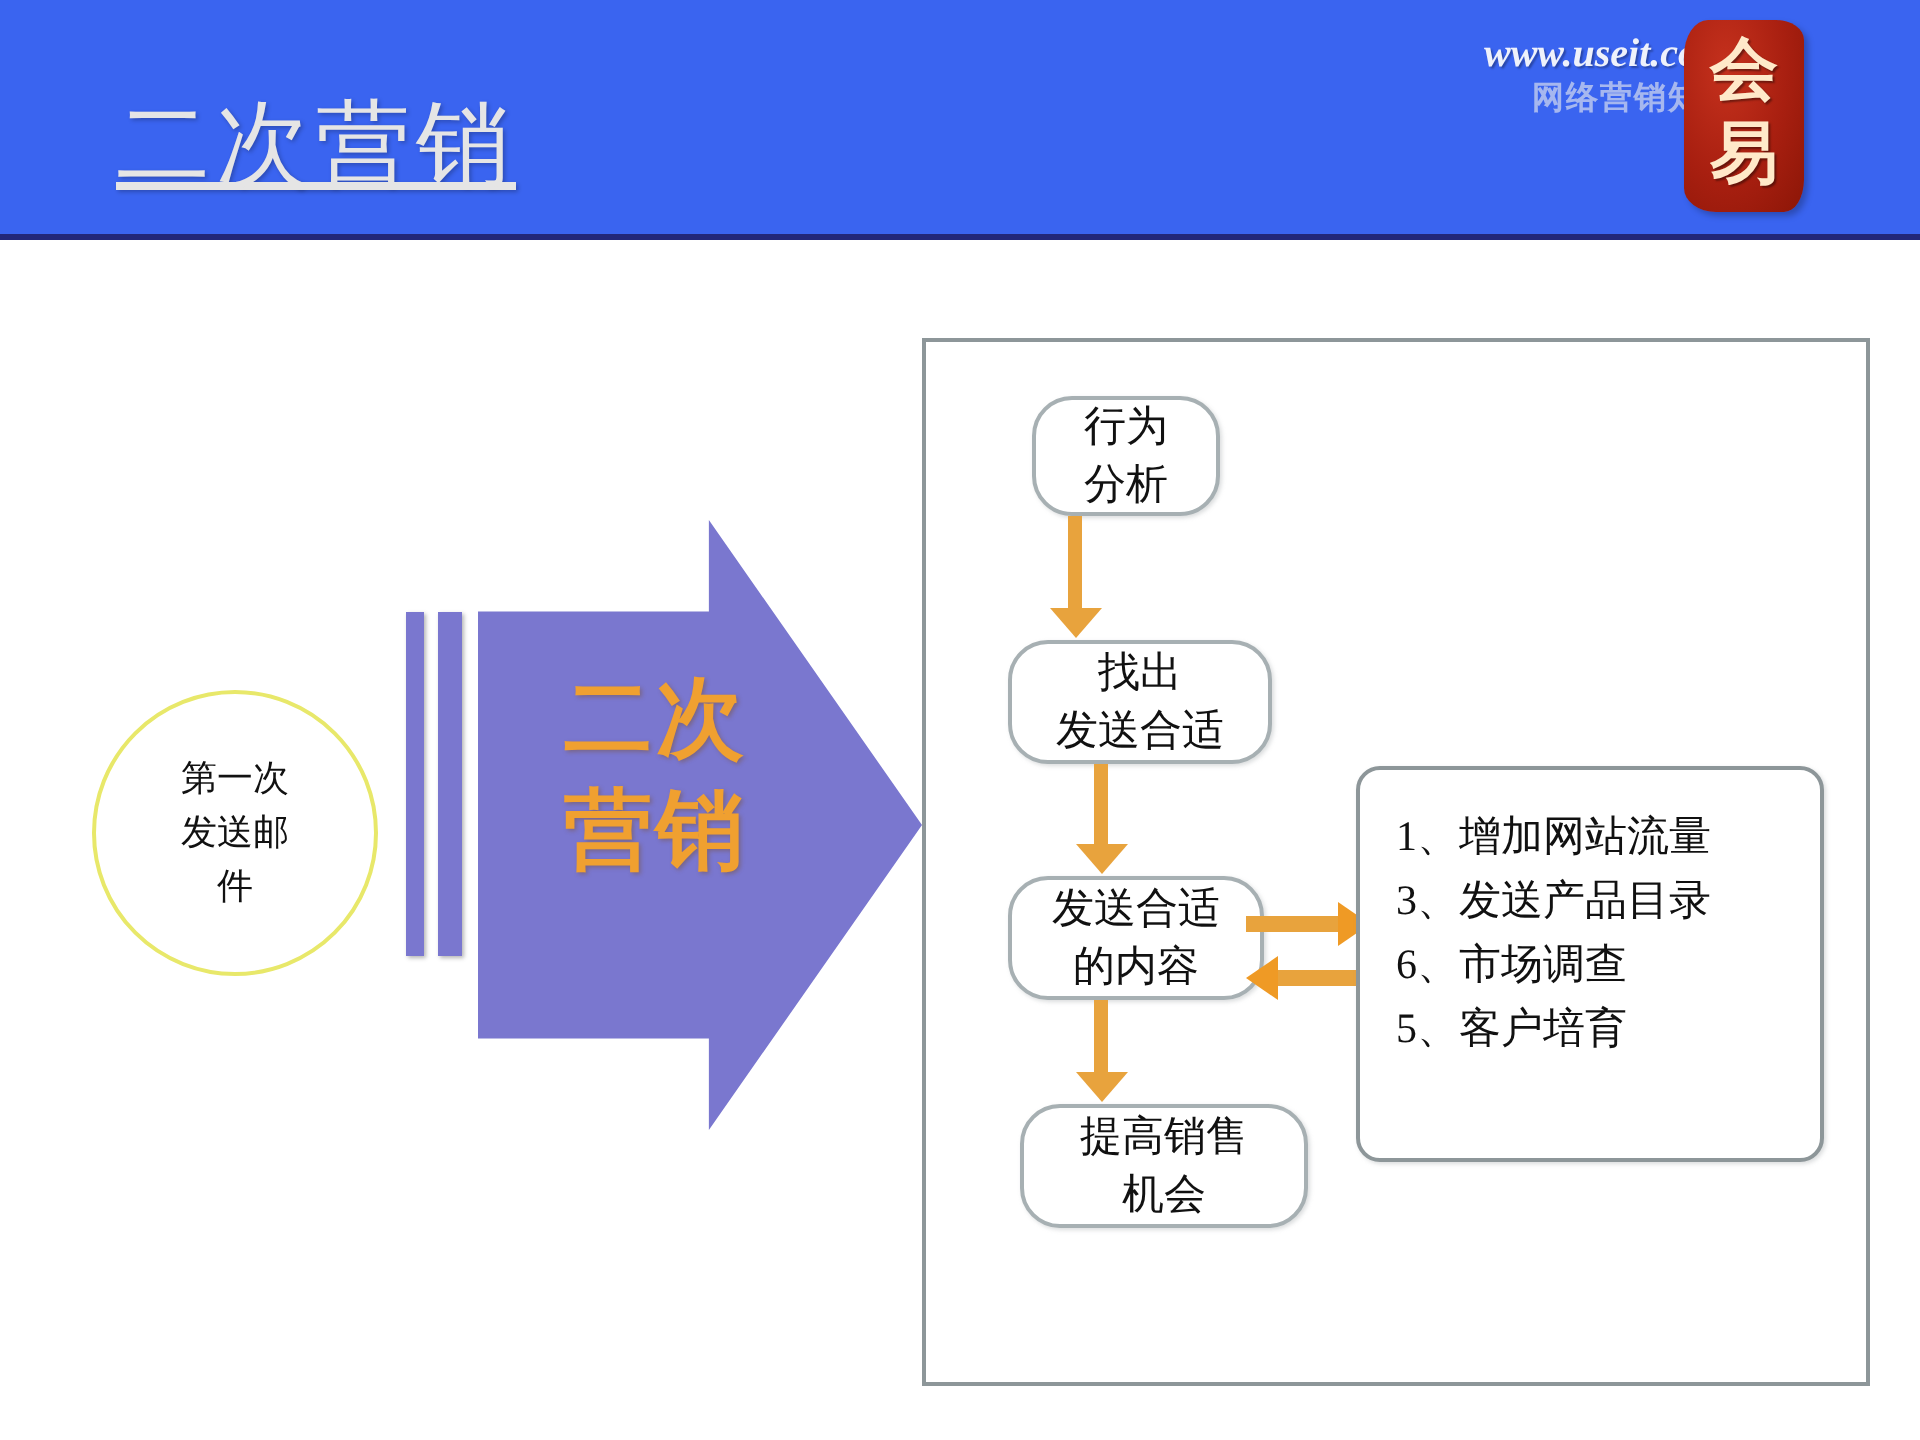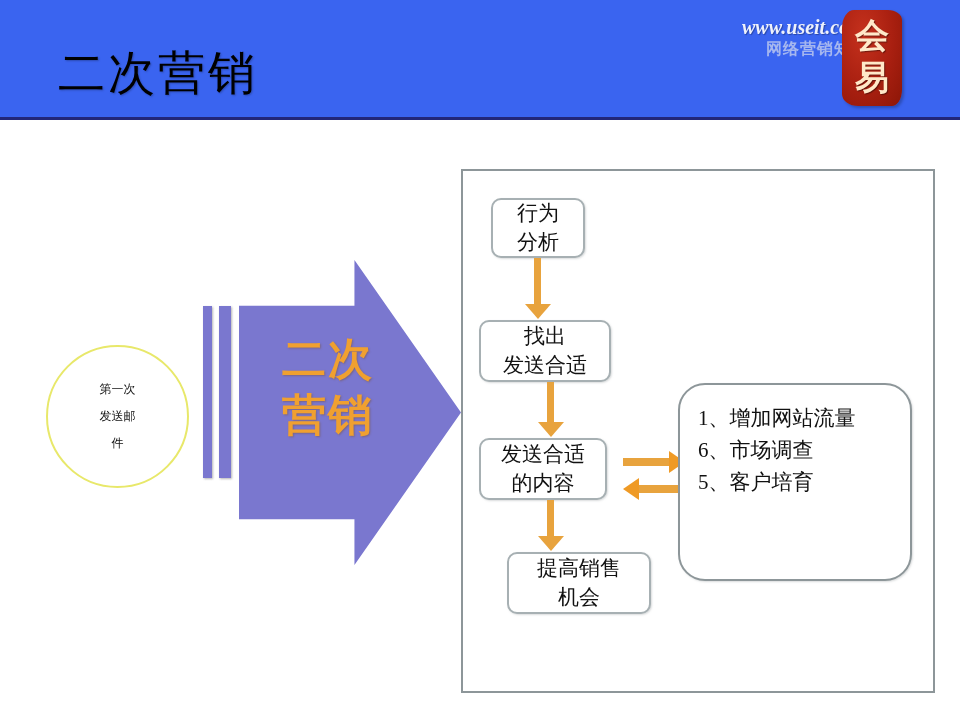--- a/index.html
+++ b/index.html
@@ -24,24 +24,25 @@
     background: #3a64f0;
     border-bottom: 3px solid #22277a;
     box-sizing: border-box;
   }
   #page-title {
     position: absolute;
     left: 58px;
     top: 44px;
     font-size: 47px;
     line-height: 58px;
-    color: #000000;
+    color: #e5e5e5;
     letter-spacing: 3px;
     white-space: nowrap;
     text-shadow: 1px 1px 2px rgba(0,0,0,0.25);
+    text-decoration: underline;
   }
 
   
   #watermark {
     position: absolute;
     right: 14px;
     top: 8px;
     width: 210px;
     height: 104px;
   }
@@ -106,21 +107,21 @@
     border-radius: 50%;
     background: #ffffff;
     box-sizing: border-box;
     display: flex;
     align-items: center;
     justify-content: center;
   }
   #first-send-circle .circle-text {
     width: 86px;
     text-align: center;
-    font-size: 12px;
+    font-size: 18px;
     line-height: 27px;
     color: #111111;
     letter-spacing: 0px;
   }
 
   
   .tail-bar {
     position: absolute;
     background: #7a77cf;
     box-shadow: 1px 1px 2px rgba(90,90,90,0.45);
@@ -168,39 +169,40 @@
     height: 524px;
     border: 2px solid #8d9699;
     background: #ffffff;
     box-sizing: border-box;
   }
 
   
   .flow-box {
     position: absolute;
     border: 2px solid #a7b0b3;
-    border-radius: 10px;
+    border-radius: 20px;
     background: #ffffff;
     box-sizing: border-box;
     display: flex;
     align-items: center;
     justify-content: center;
     box-shadow: 1px 1px 2px rgba(150,155,158,0.35);
+    margin-left: 25px;
   }
   .flow-box .box-text {
     text-align: center;
     font-size: 21px;
     line-height: 29px;
     color: #111111;
     letter-spacing: 0px;
   }
   #flow-box-1 { left: 491px; top: 198px; width: 94px; height: 60px; }
   #flow-box-2 { left: 479px; top: 320px; width: 132px; height: 62px; }
   #flow-box-3 { left: 479px; top: 438px; width: 128px; height: 62px; }
-  #flow-box-4 { left: 507px; top: 552px; width: 144px; height: 62px; }
+  #flow-box-4 { left: 485px; top: 552px; width: 144px; height: 62px; }
 
   
   .v-arrow {
     position: absolute;
     width: 26px;
   }
   .v-arrow .stem {
     position: absolute;
     left: 9px;
     top: 0;
@@ -253,21 +255,21 @@
   #h-arrow-left .head { left: 0; border-right: 16px solid #ef9a25; }
 
   
   #benefit-list-panel {
     position: absolute;
     left: 678px;
     top: 383px;
     width: 234px;
     height: 198px;
     border: 2px solid #8d9699;
-    border-radius: 27px;
+    border-radius: 12px;
     background: #ffffff;
     box-sizing: border-box;
     box-shadow: 1px 1px 2px rgba(150,155,158,0.35);
   }
   #benefit-list {
     position: absolute;
     left: 18px;
     top: 17px;
     margin: 0;
     padding: 0;
@@ -363,16 +365,17 @@
   <div class="head"></div>
 </div>
 <div class="h-arrow" id="h-arrow-left">
   <div class="stem"></div>
   <div class="head"></div>
 </div>
 
 <div id="benefit-list-panel">
   <ul id="benefit-list">
     <li>1、增加网站流量</li>
+    <li>3、发送产品目录</li>
     <li>6、市场调查</li>
     <li>5、客户培育</li>
   </ul>
 </div>
 
 </body></html>

